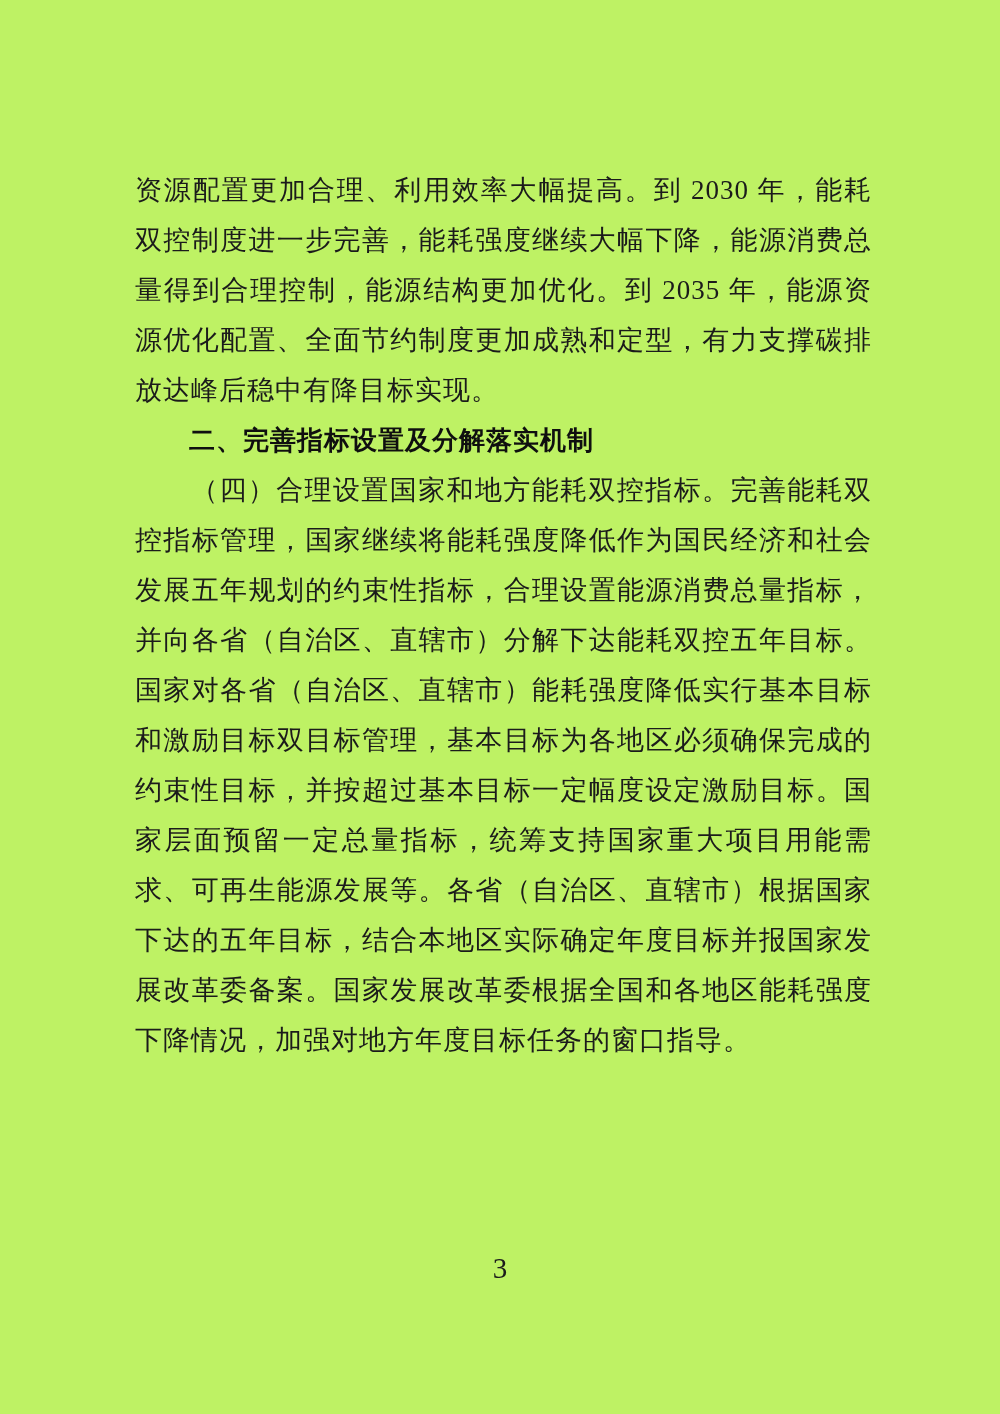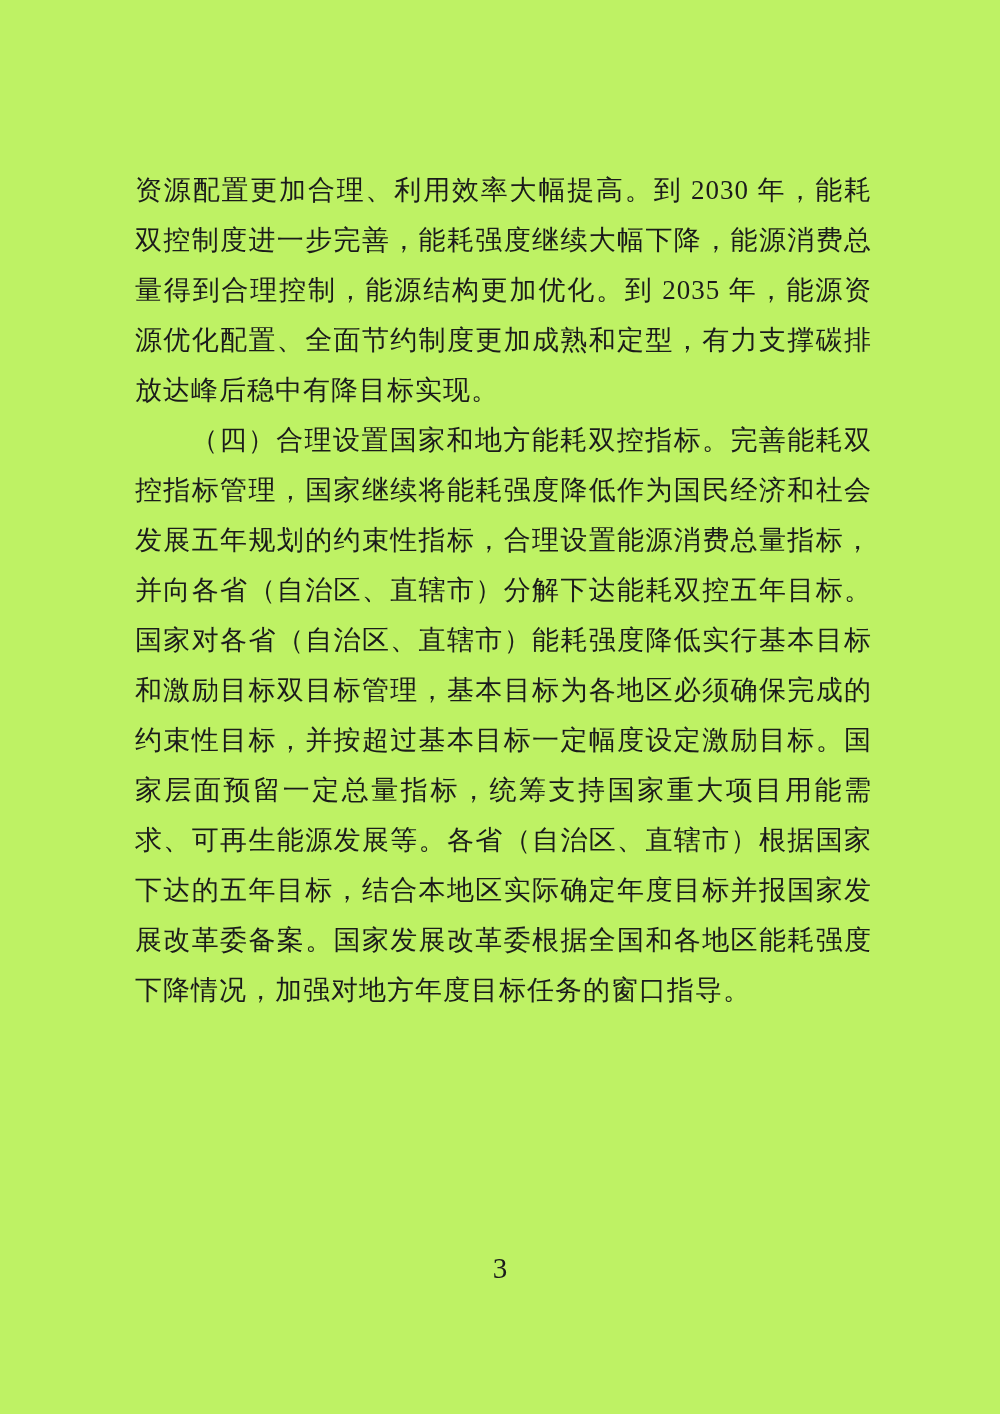--- a/index.html
+++ b/index.html
@@ -55,16 +55,17 @@
     color: #1b1b1b;
     font-family: "Liberation Serif", serif;
   }
 </style>
 </head>
 <body>
 
 <div class="page">
   <div class="doc-body">
     <p class="para">资源配置更加合理、利用效率大幅提高。到 2030 年，能耗双控制度进一步完善，能耗强度继续大幅下降，能源消费总量得到合理控制，能源结构更加优化。到 2035 年，能源资源优化配置、全面节约制度更加成熟和定型，有力支撑碳排放达峰后稳中有降目标实现。</p>
+    <h2 class="heading">二、完善指标设置及分解落实机制</h2>
     <p class="para indent">（四）合理设置国家和地方能耗双控指标。完善能耗双控指标管理，国家继续将能耗强度降低作为国民经济和社会发展五年规划的约束性指标，合理设置能源消费总量指标，并向各省（自治区、直辖市）分解下达能耗双控五年目标。国家对各省（自治区、直辖市）能耗强度降低实行基本目标和激励目标双目标管理，基本目标为各地区必须确保完成的约束性目标，并按超过基本目标一定幅度设定激励目标。国家层面预留一定总量指标，统筹支持国家重大项目用能需求、可再生能源发展等。各省（自治区、直辖市）根据国家下达的五年目标，结合本地区实际确定年度目标并报国家发展改革委备案。国家发展改革委根据全国和各地区能耗强度下降情况，加强对地方年度目标任务的窗口指导。</p>
   </div>
   <div class="page-number">3</div>
 </div>
 
 </body></html>

